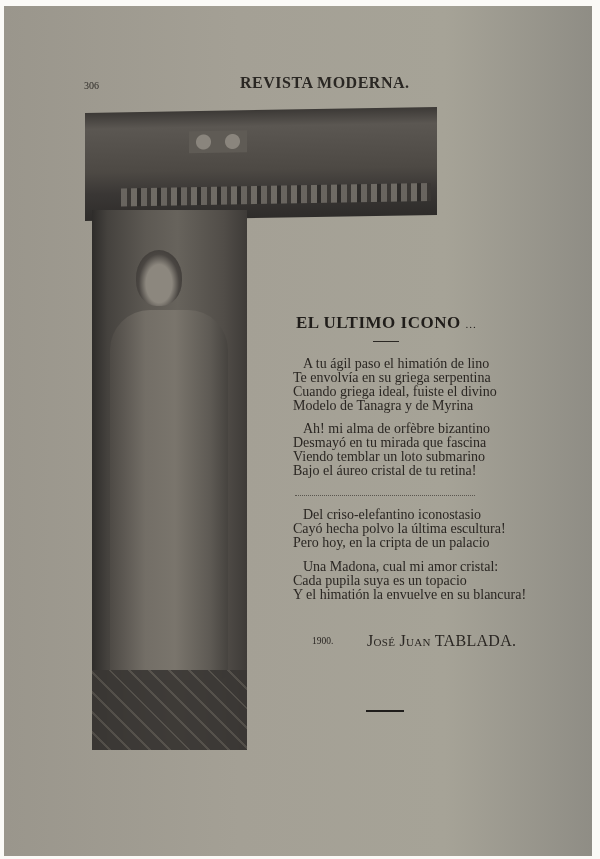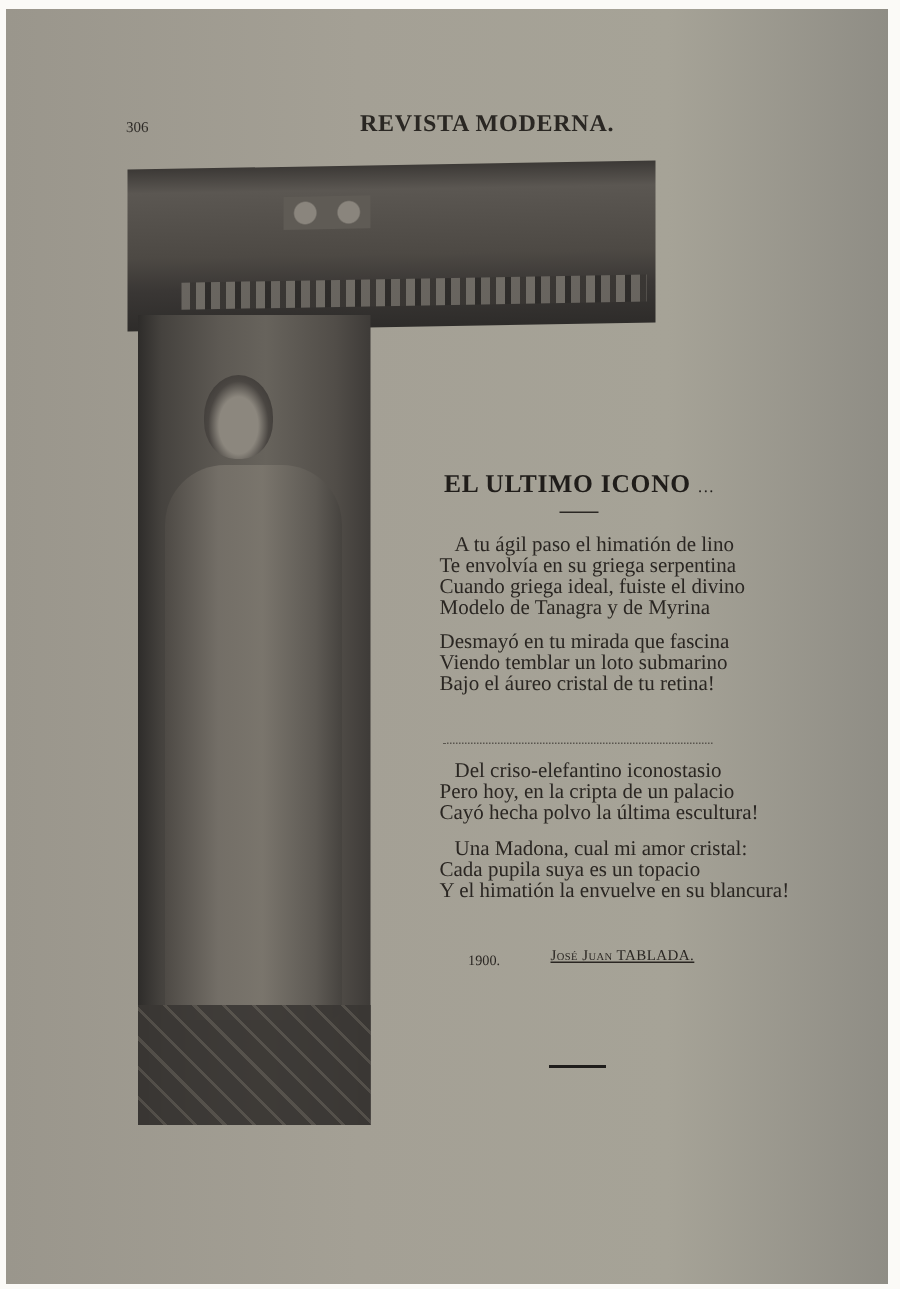--- a/index.html
+++ b/index.html
@@ -67,22 +67,22 @@
   }
   .stanza { position:absolute; left:293px; font-size:14px; line-height:14px; color:#2a2622; }
   .stanza div { white-space:nowrap; }
   .stanza .first { padding-left:10px; }
   .sep {
     position:absolute; left:295px; top:495px; width:180px; height:0;
     border-top:1px dotted #5a564f;
   }
   .year { position:absolute; left:312px; top:636px; font-size:9.5px; color:#2a2622; }
   .author {
-    position:absolute; left:367px; top:632px; font-size:10px; color:#2a2622; letter-spacing:0.3px;
-    font-variant:small-caps; white-space:nowrap;text-decoration:underline;
+    position:absolute; left:367px; top:632px; font-size:16px; color:#2a2622; letter-spacing:0.3px;
+    font-variant:small-caps; white-space:nowrap;
   }
   .end-rule { position:absolute; left:366px; top:710px; width:38px; height:2px; background:#1f1d1b; }
 </style>
 </head>
 <body>
 
 <div class="page"></div>
 
 <div class="page-num">306</div>
 <div class="running-head">REVISTA MODERNA.</div>
@@ -106,31 +106,32 @@
 <div class="title-rule"></div>
 
 <div class="stanza" style="top:357px">
   <div class="first">A tu ágil paso el himatión de lino</div>
   <div>Te envolvía en su griega serpentina</div>
   <div>Cuando griega ideal, fuiste el divino</div>
   <div>Modelo de Tanagra y de Myrina</div>
 </div>
 
 <div class="stanza" style="top:422px">
+  <div class="first">Ah! mi alma de orfèbre bizantino</div>
   <div>Desmayó en tu mirada que fascina</div>
   <div>Viendo temblar un loto submarino</div>
   <div>Bajo el áureo cristal de tu retina!</div>
 </div>
 
 <div class="sep"></div>
 
 <div class="stanza" style="top:508px">
   <div class="first">Del criso-elefantino iconostasio</div>
+  <div>Cayó hecha polvo la última escultura!</div>
   <div>Pero hoy, en la cripta de un palacio</div>
-  <div>Cayó hecha polvo la última escultura!</div>
 </div>
 
 <div class="stanza" style="top:560px">
   <div class="first">Una Madona, cual mi amor cristal:</div>
   <div>Cada pupila suya es un topacio</div>
   <div>Y el himatión la envuelve en su blancura!</div>
 </div>
 
 <div class="year">1900.</div>
 <div class="author">José Juan TABLADA.</div>

